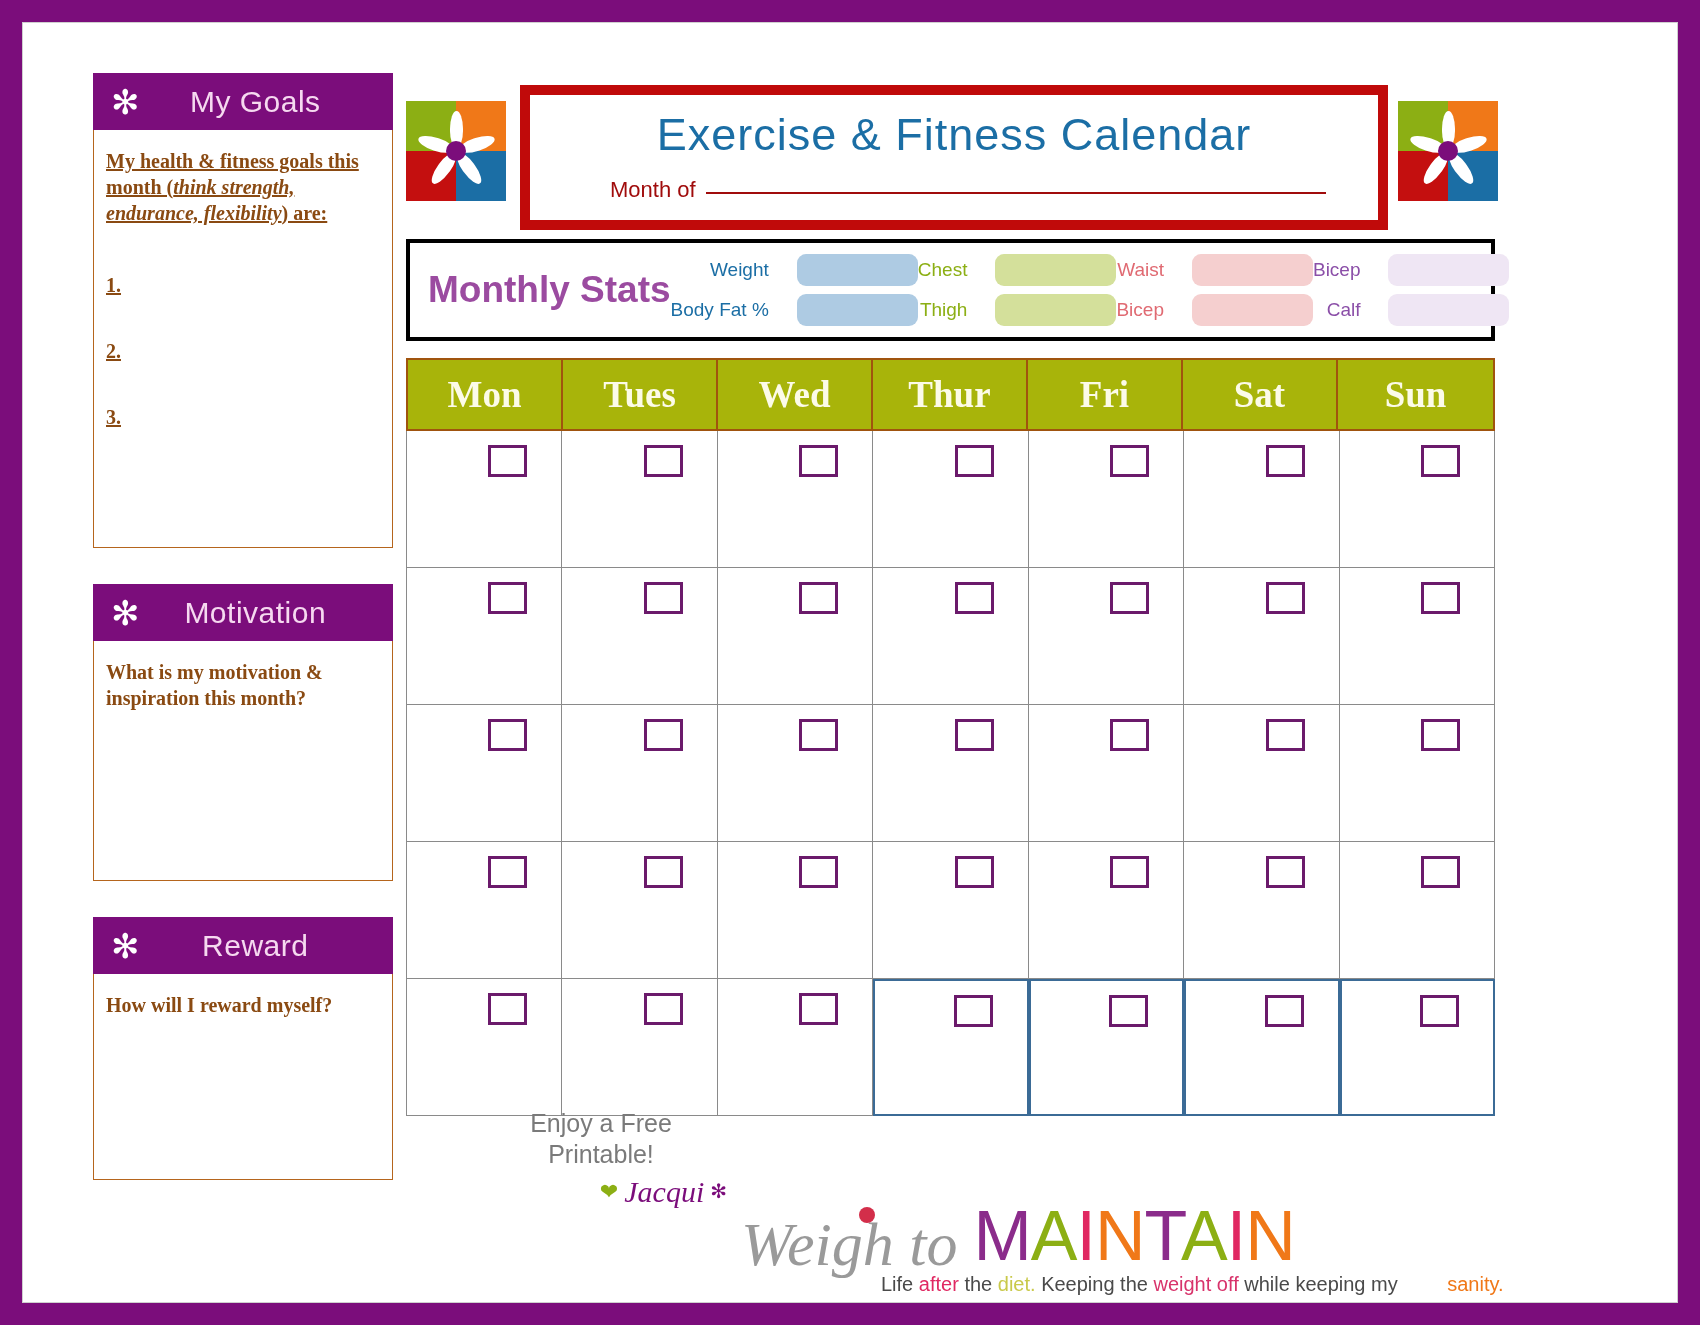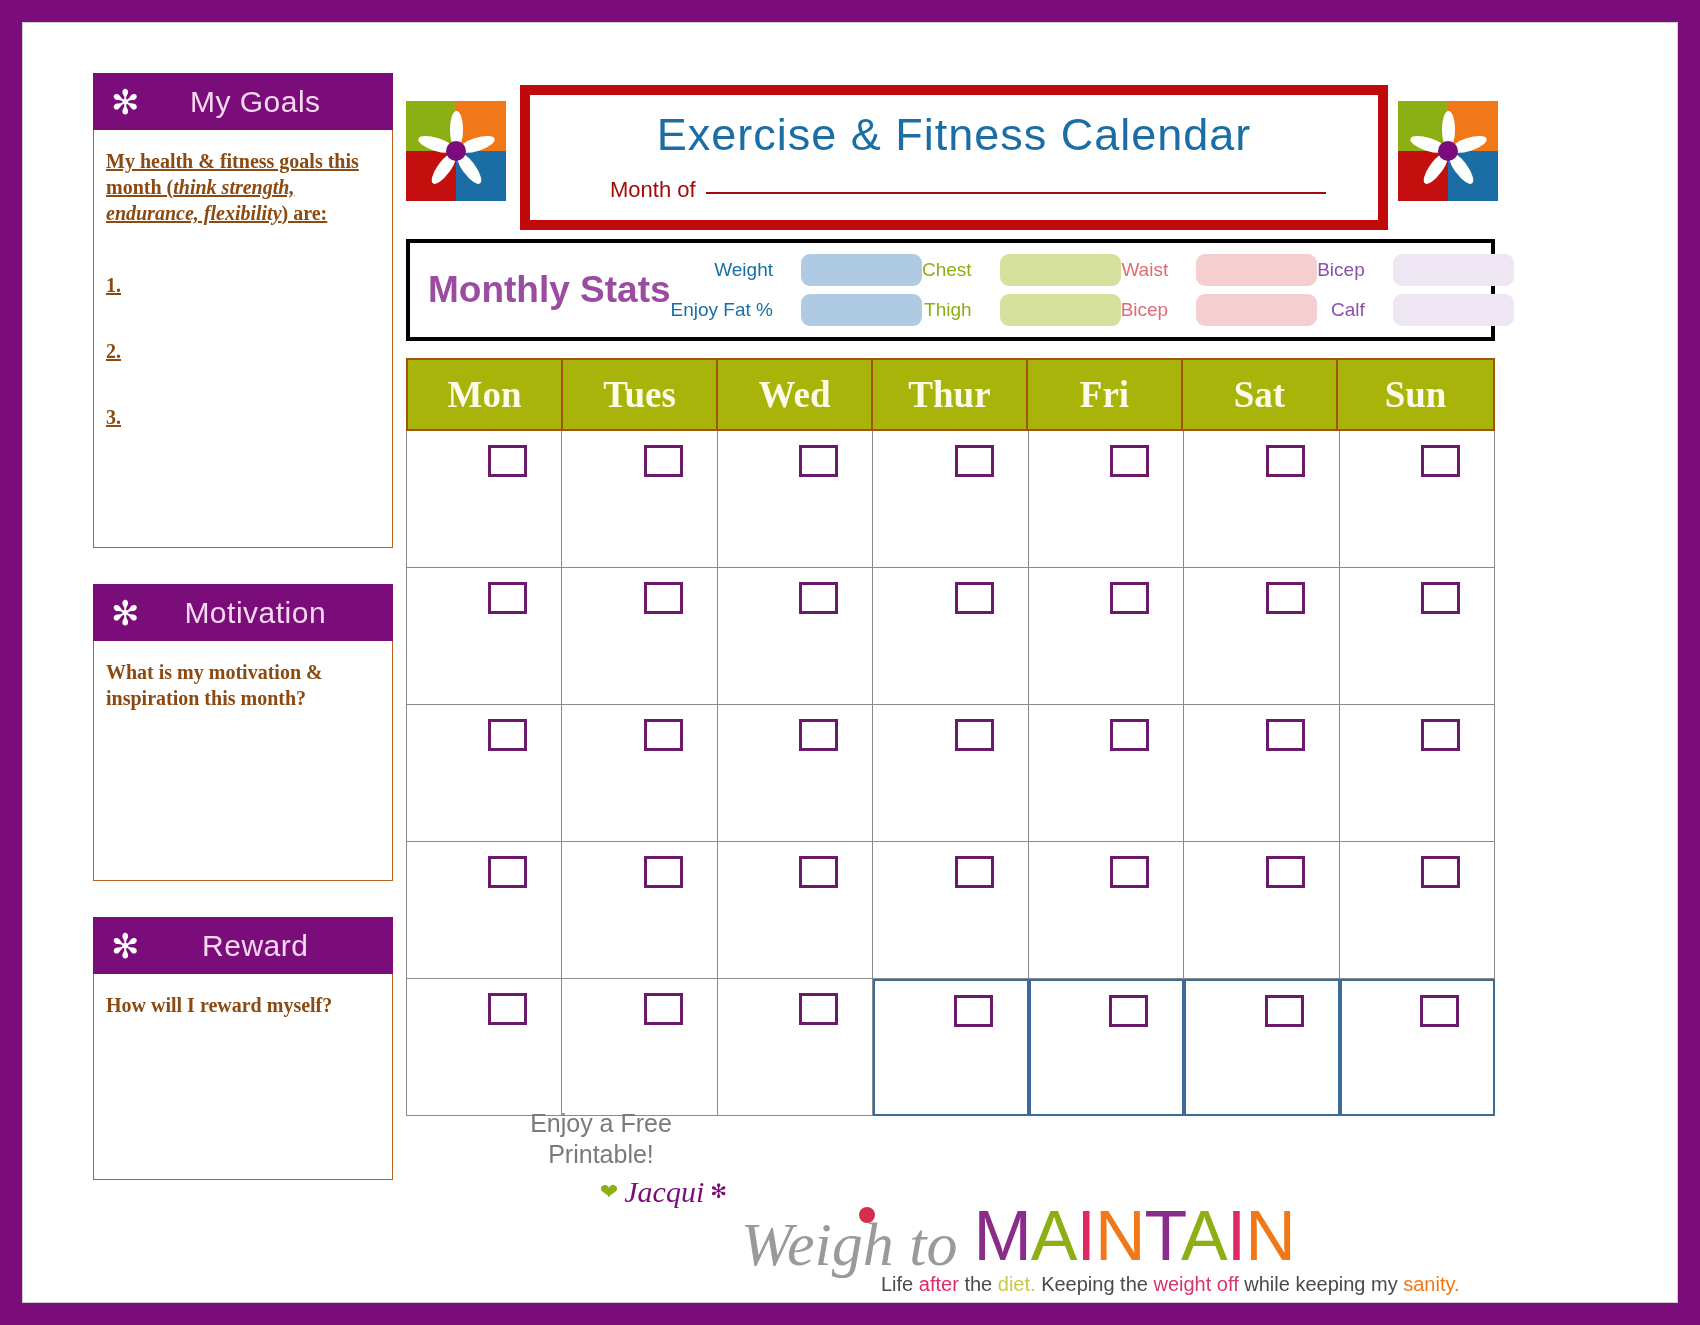--- a/index.html
+++ b/index.html
@@ -283,21 +283,21 @@
     font-size: 20px;
     font-family: "Liberation Sans", sans-serif;
     color: #4a4a4a;
     margin-top: 2px;
     padding-left: 140px;
     white-space: nowrap;
   }
   .t-after  { color: #E02862; }
   .t-diet   { color: #C9C94A; }
   .t-weight { color: #D8336B; }
-  .t-sanity { color: #F07818; }
+  .t-sanity { color: #F07818; margin-left: 44px; }
 </style>
 </head>
 <body>
 
 <div class="page-frame">
 
   <div class="sidebar">
 
     <div class="panel">
       <div class="panel-header">
@@ -384,21 +384,21 @@
       <div class="stat-cell">
         <span class="stat-label c-red">Waist</span>
         <span class="stat-field f-red"></span>
       </div>
       <div class="stat-cell">
         <span class="stat-label c-purple">Bicep</span>
         <span class="stat-field f-purple"></span>
       </div>
 
       <div class="stat-cell">
-        <span class="stat-label c-blue">Enjoy Fat %</span>
+        <span class="stat-label c-blue">Body Fat %</span>
         <span class="stat-field f-blue"></span>
       </div>
       <div class="stat-cell">
         <span class="stat-label c-green">Thigh</span>
         <span class="stat-field f-green"></span>
       </div>
       <div class="stat-cell">
         <span class="stat-label c-red">Bicep</span>
         <span class="stat-field f-red"></span>
       </div>

